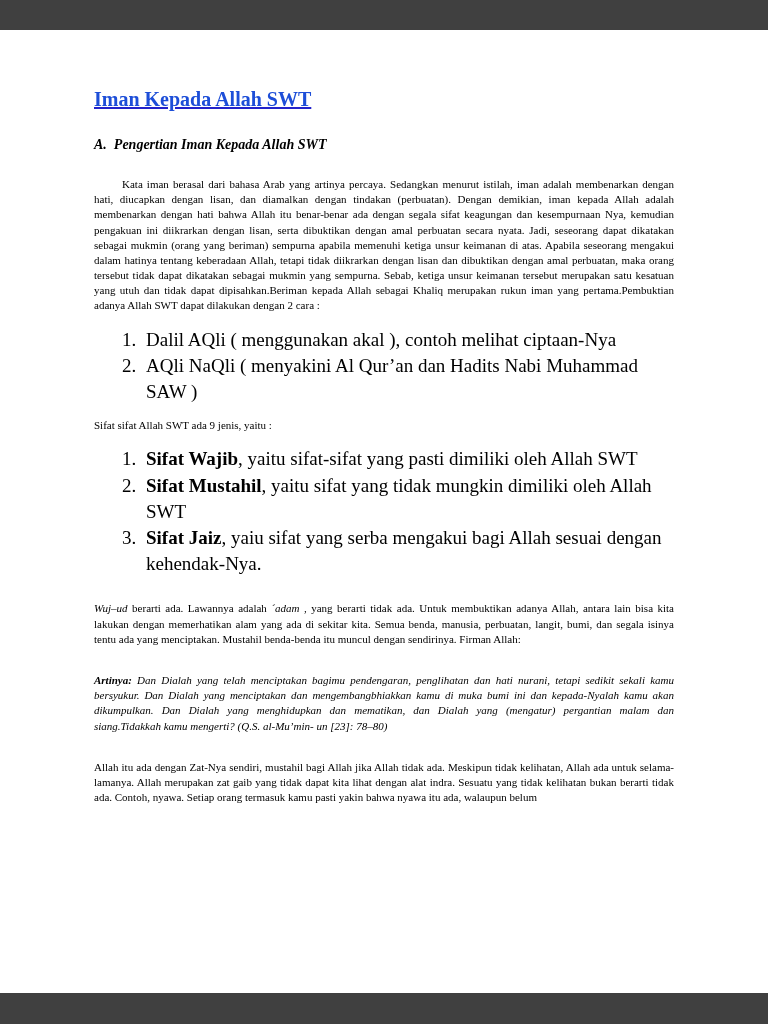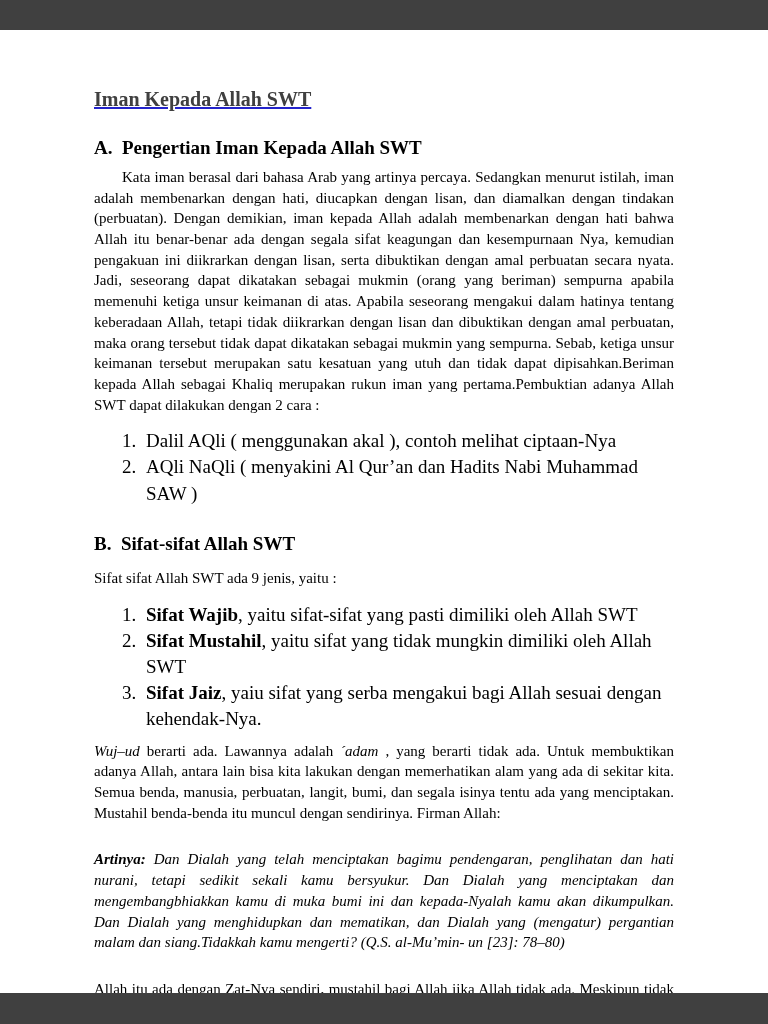--- a/index.html
+++ b/index.html
@@ -20,34 +20,35 @@
     background: #ffffff;
     padding: 58px 94px 20px 94px;
     box-sizing: border-box;
     color: #000;
     overflow: hidden;
   }
   .doc-title {
     margin: 0;
     font-size: 20px;
     font-weight: bold;
-    color: #404040;
+    color: #1d4ed8;
     text-decoration: underline;
     text-decoration-color: #2323cb;
     cursor: pointer;
   }
   .h {
     margin: 26px 0 0 0;
-    font-size: 19px;
+    font-size: 14px;
     font-weight: bold;
     white-space: pre-wrap;
+    font-style: italic;
   }
   .para {
-    margin: 8px 0 0 0;
-    font-size: 15px;
+    margin: 24px 0 0 0;
+    font-size: 11px;
     line-height: 1.38;
     text-align: justify;
   }
   .indent { text-indent: 28px; }
   ol.list {
     margin: 13px 0 0 0;
     padding-left: 47px;
     font-size: 19px;
     line-height: 1.38;
   }
@@ -73,21 +74,20 @@
 
   <ol class="list">
     <li>
       <span>Dalil AQli ( menggunakan akal ), contoh melihat ciptaan-Nya</span>
     </li>
     <li>
       <span>AQli NaQli ( menyakini Al Qur’an dan Hadits Nabi Muhammad SAW )</span>
     </li>
   </ol>
 
-  <h2 class="h">B.&nbsp; Sifat-sifat Allah SWT</h2>
 
   <p class="para tight">Sifat sifat Allah SWT ada 9 jenis, yaitu :</p>
 
   <ol class="list">
     <li>
       <b>Sifat Wajib</b><span>, yaitu sifat-sifat yang pasti dimiliki oleh Allah SWT</span>
     </li>
     <li>
       <b>Sifat Mustahil</b><span>, yaitu sifat yang tidak mungkin dimiliki oleh Allah SWT</span>
     </li>

